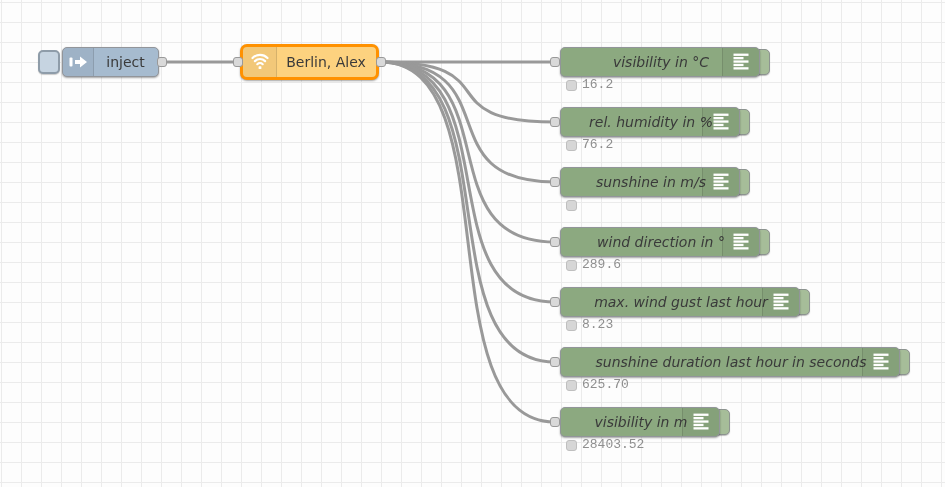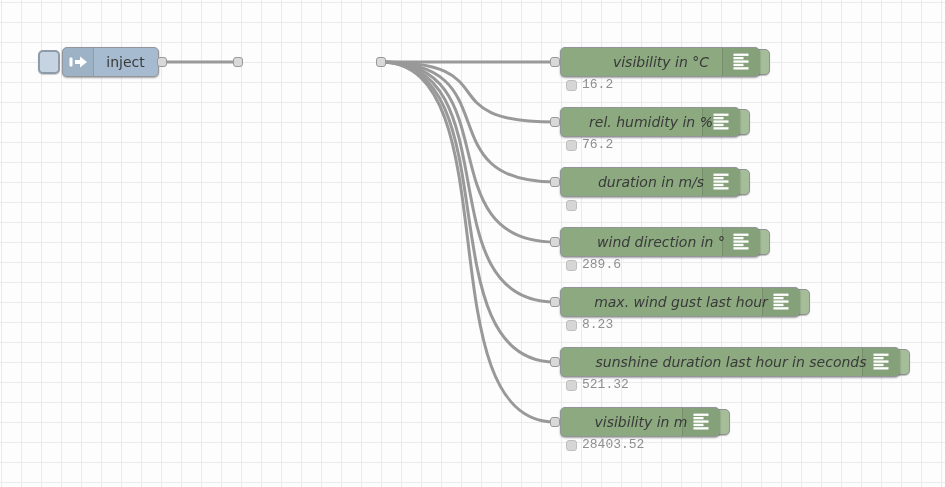--- a/index.html
+++ b/index.html
@@ -76,20 +76,33 @@
     <div class="icon-region icon-left">
       <svg width="20" height="20" viewBox="0 0 20 20">
         <rect x="1.5" y="5.5" width="3" height="9" rx="1" fill="#ffffff"></rect>
         <path d="M7 8 h5 V4.5 L19 10 L12 15.5 V12 H7 z" fill="#ffffff"></path>
       </svg>
     </div>
     <div class="node-label" id="inject-label" style="left: 30px; width: 65px;">inject</div>
   </div>
   <div class="port" id="inject-out-port" style="left: 157px; top: 57px;"></div>
 
+  <div class="node" id="weather-node" style="z-index: 3; left: 240px; top: 44px; width: 139px; height: 36px; background: rgb(253, 210, 127); border: 3px solid rgb(255, 145, 0); border-radius: 7px;">
+    <div class="icon-region icon-left" style="width:33px;">
+      <svg width="20" height="20" viewBox="0 0 20 20">
+        <g fill="none" stroke="#ffffff" stroke-width="2.2" stroke-linecap="round">
+          <path d="M7.3 12.2 a3.9 3.9 0 0 1 5.4 0"></path>
+          <path d="M4.9 9.1 a7.2 7.2 0 0 1 10.2 0"></path>
+          <path d="M2.5 6 a10.6 10.6 0 0 1 15 0"></path>
+        </g>
+        <rect x="8.6" y="14.3" width="2.8" height="2.8" rx="0.5" fill="#ffffff"></rect>
+      </svg>
+    </div>
+    <div class="node-label" id="weather-label" style="left: 33px; width: 100px; line-height: 30px;">Berlin, Alex</div>
+  </div>
   <div class="port" id="weather-in-port" style="left: 233px; top: 57px;"></div>
   <div class="port" id="weather-out-port" style="left: 376px; top: 57px;"></div>
 
 <div class="debug-wrap">
       <div class="debug-tab" style="left: 746px; top: 49px; background: rgb(166, 189, 153);"></div>
       <div class="node debug-body" style="left: 560px; top: 47px; width: 200px; background: rgb(140, 169, 128);">
         <div class="node-label debug-label" style="width: 200px;">visibility in °C</div>
         <div class="icon-region icon-right">
           <svg width="20" height="20" viewBox="0 0 20 20" fill="#ffffff">
             <rect x="2.5" y="1.6" width="15" height="2.3"></rect>
@@ -118,21 +131,21 @@
           </svg>
         </div>
       </div>
       <div class="port" style="left: 550px; top: 117px;"></div>
       <div class="status-dot" style="left: 566px; top: 140px;"></div>
       <div class="status-text" style="left: 582px; top: 138px;">76.2</div>
     </div>
     <div class="debug-wrap">
       <div class="debug-tab" style="left: 726px; top: 169px; background: rgb(166, 189, 153);"></div>
       <div class="node debug-body" style="left: 560px; top: 167px; width: 180px; background: rgb(140, 169, 128);">
-        <div class="node-label debug-label" style="width: 180px;">duration in m/s</div>
+        <div class="node-label debug-label" style="width: 180px;">sunshine in m/s</div>
         <div class="icon-region icon-right">
           <svg width="20" height="20" viewBox="0 0 20 20" fill="#ffffff">
             <rect x="2.5" y="1.6" width="15" height="2.3"></rect>
             <rect x="2.5" y="5.0" width="10" height="2.3"></rect>
             <rect x="2.5" y="8.4" width="15" height="2.3"></rect>
             <rect x="2.5" y="11.8" width="10" height="2.3"></rect>
             <rect x="2.5" y="15.2" width="15" height="2.3"></rect>
           </svg>
         </div>
       </div>
@@ -185,21 +198,21 @@
             <rect x="2.5" y="1.6" width="15" height="2.3"></rect>
             <rect x="2.5" y="5.0" width="10" height="2.3"></rect>
             <rect x="2.5" y="8.4" width="15" height="2.3"></rect>
             <rect x="2.5" y="11.8" width="10" height="2.3"></rect>
             <rect x="2.5" y="15.2" width="15" height="2.3"></rect>
           </svg>
         </div>
       </div>
       <div class="port" style="left: 550px; top: 357px;"></div>
       <div class="status-dot" style="left: 566px; top: 380px;"></div>
-      <div class="status-text" style="left: 582px; top: 378px;">521.32</div>
+      <div class="status-text" style="left: 582px; top: 378px;">625.70</div>
     </div>
     <div class="debug-wrap">
       <div class="debug-tab" style="left: 706px; top: 409px; background: rgb(166, 189, 153);"></div>
       <div class="node debug-body" style="left: 560px; top: 407px; width: 160px; background: rgb(140, 169, 128);">
         <div class="node-label debug-label" style="width: 160px;">visibility in m</div>
         <div class="icon-region icon-right">
           <svg width="20" height="20" viewBox="0 0 20 20" fill="#ffffff">
             <rect x="2.5" y="1.6" width="15" height="2.3"></rect>
             <rect x="2.5" y="5.0" width="10" height="2.3"></rect>
             <rect x="2.5" y="8.4" width="15" height="2.3"></rect>

